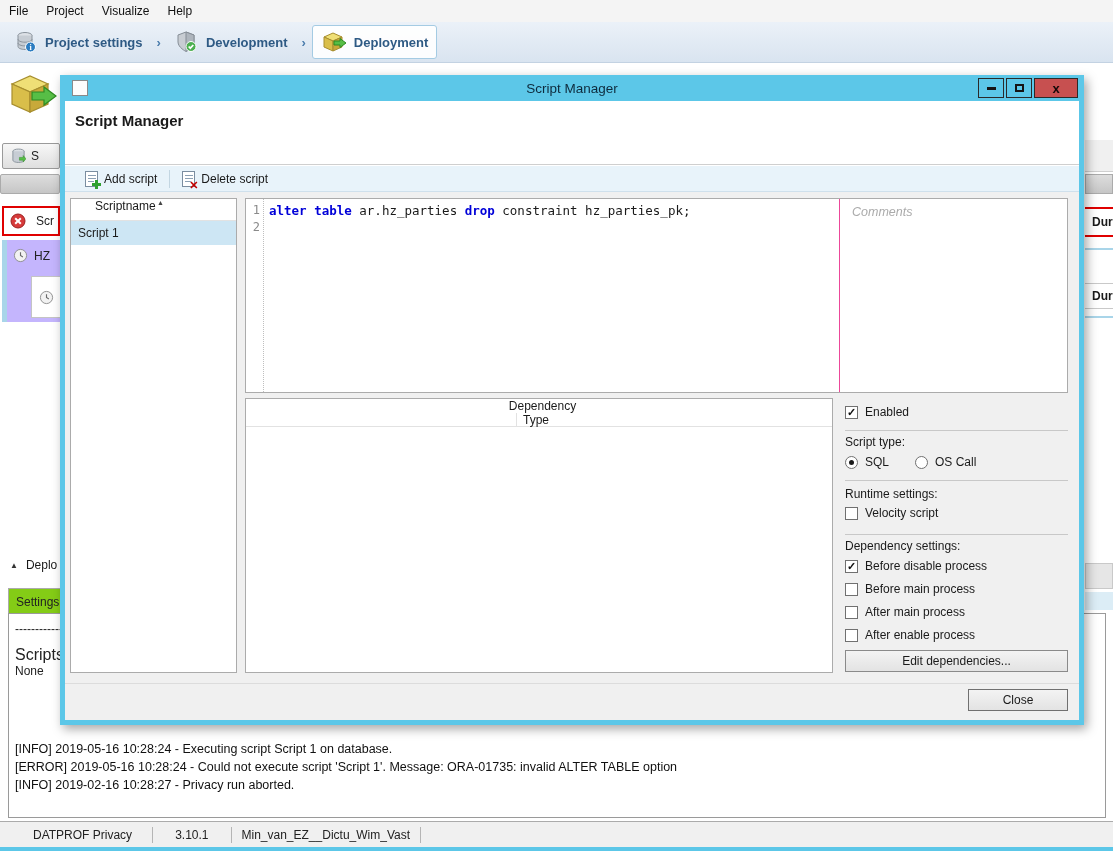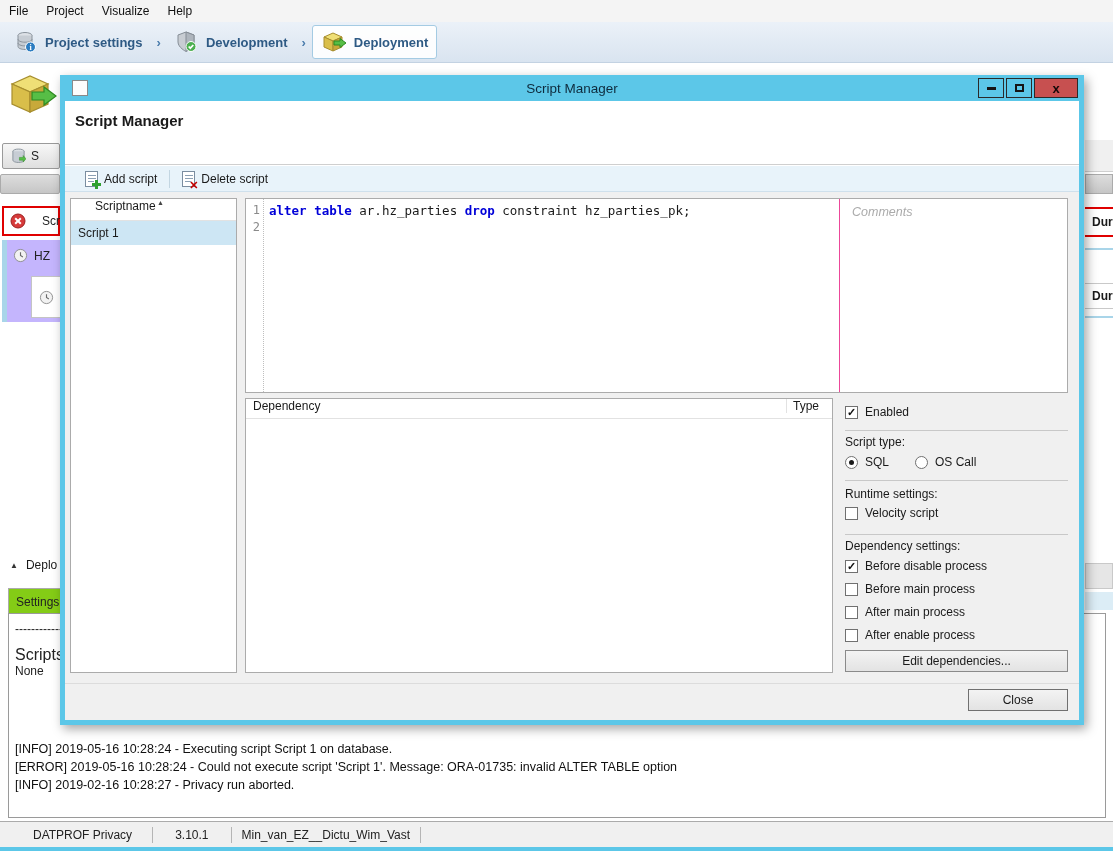--- a/index.html
+++ b/index.html
@@ -22,21 +22,21 @@
   .crumb-sep { font-size:13px; font-weight:bold; color:#4A7CAC; padding:0 6px; }
 
   
   .pkg-big { left:6px; top:68px; }
   .left-btn { left:2px; top:143px; width:58px; height:26px;
     background:linear-gradient(#F7F7F7,#DFDFDF); border:1px solid #9A9A9A; border-radius:2px;
     display:flex; align-items:center; gap:5px; padding-left:8px; font-size:12px; color:#222; }
   .left-graybar { left:0; top:174px; width:60px; height:20px;
     background:linear-gradient(#DDDDDD,#C6C6C6); border:1px solid #ABABAB; border-radius:2px; }
   .err-item { left:2px; top:206px; width:58px; height:30px; background:#fff; border:2px solid #E00000;
-    display:flex; align-items:center; gap:16px; padding-left:6px; font-size:12px; color:#222; }
+    display:flex; align-items:center; gap:10px; padding-left:6px; font-size:12px; color:#222; }
   .hz-item { left:2px; top:240px; width:58px; height:82px; background:#c4b5fd; border-left:5px solid #A9D5E9; }
   .hz-row { display:flex; align-items:center; gap:6px; padding:8px 0 0 6px; font-size:12px; color:#222; }
   .hz-nested { position:absolute; left:24px; top:36px; width:34px; height:42px; background:#fff; border:1px solid #C4C4C4;
     display:flex; align-items:center; padding-left:7px; }
   .deploy-header { left:10px; top:558px; display:flex; align-items:center; gap:8px; font-size:12px; color:#1A1A1A; }
   .collapse-arrow { font-size:8px; color:#333; }
   .settings-tab { left:8px; top:588px; width:54px; height:26px; background:#84cc16;
     border:1px solid #ABABAB; border-bottom:none; display:flex; align-items:center; padding-left:7px; font-size:12px; color:#222; }
   .log-panel { left:8px; top:613px; width:1098px; height:205px; background:#fff; border:1px solid #9A9A9A; }
   .dashed-line { position:absolute; left:6px; top:8px; font-size:12px; color:#222; letter-spacing:0; }
@@ -95,21 +95,21 @@
 
   .editor-box { position:absolute; left:180px; top:97px; width:823px; height:195px; background:#fff; border:1px solid #ABABAB; display:flex; }
   .gutter { width:18px; padding-top:3px; border-right:1px dotted #BFBFBF; text-align:right; }
   .gutter div { font-family:"DejaVu Sans Mono", monospace; font-size:12px; color:#8A8A8A; line-height:17px; padding-right:3px; }
   .code-area { flex:1; padding:3px 0 0 5px; font-family:"DejaVu Sans Mono", monospace; font-size:12.5px; line-height:17px; color:#1A1A1A; white-space:pre; }
   .kw { color:#0000D8; font-weight:bold; }
   .comments-pane { width:228px; border-left:1px solid #ec4899; padding:6px 12px; }
   .comments-ph { font-size:12.5px; font-style:italic; color:#ABABAB; }
 
   .dep-table { position:absolute; left:180px; top:297px; width:588px; height:275px; background:#fff; border:1px solid #ABABAB; }
-  .dep-header { position:relative; height:20px; border-bottom:1px solid #E2E2E2; display:flex; align-items:flex-start; font-size:12px; color:#1A1A1A; }
+  .dep-header { position:relative; height:28px; border-bottom:1px solid #E2E2E2; display:flex; align-items:center; font-size:12px; color:#1A1A1A;flex-direction:column; }
   .dep-col-name { flex:1; padding-left:7px; }
   .dep-col-type { width:46px; border-left:1px solid #E2E2E2; padding-left:6px; }
 
   .options { position:absolute; left:780px; top:297px; width:223px; height:275px; font-size:12px; color:#1A1A1A; }
   .opt-divider { position:absolute; left:0; width:100%; height:1px; background:#C8C8C8; }
   .opt-row { position:absolute; left:0; display:flex; align-items:center; gap:7px; height:16px; }
   .cbx { width:13px; height:13px; background:#fff; border:1px solid #707070; display:flex; align-items:center; justify-content:center;
     font-size:11px; font-weight:bold; color:#111; line-height:11px; }
   .radio { width:13px; height:13px; background:#fff; border:1px solid #707070; border-radius:50%; position:relative; }
   .radio.selected::after { content:""; position:absolute; left:3px; top:3px; width:5px; height:5px; border-radius:50%; background:#1A1A1A; }

